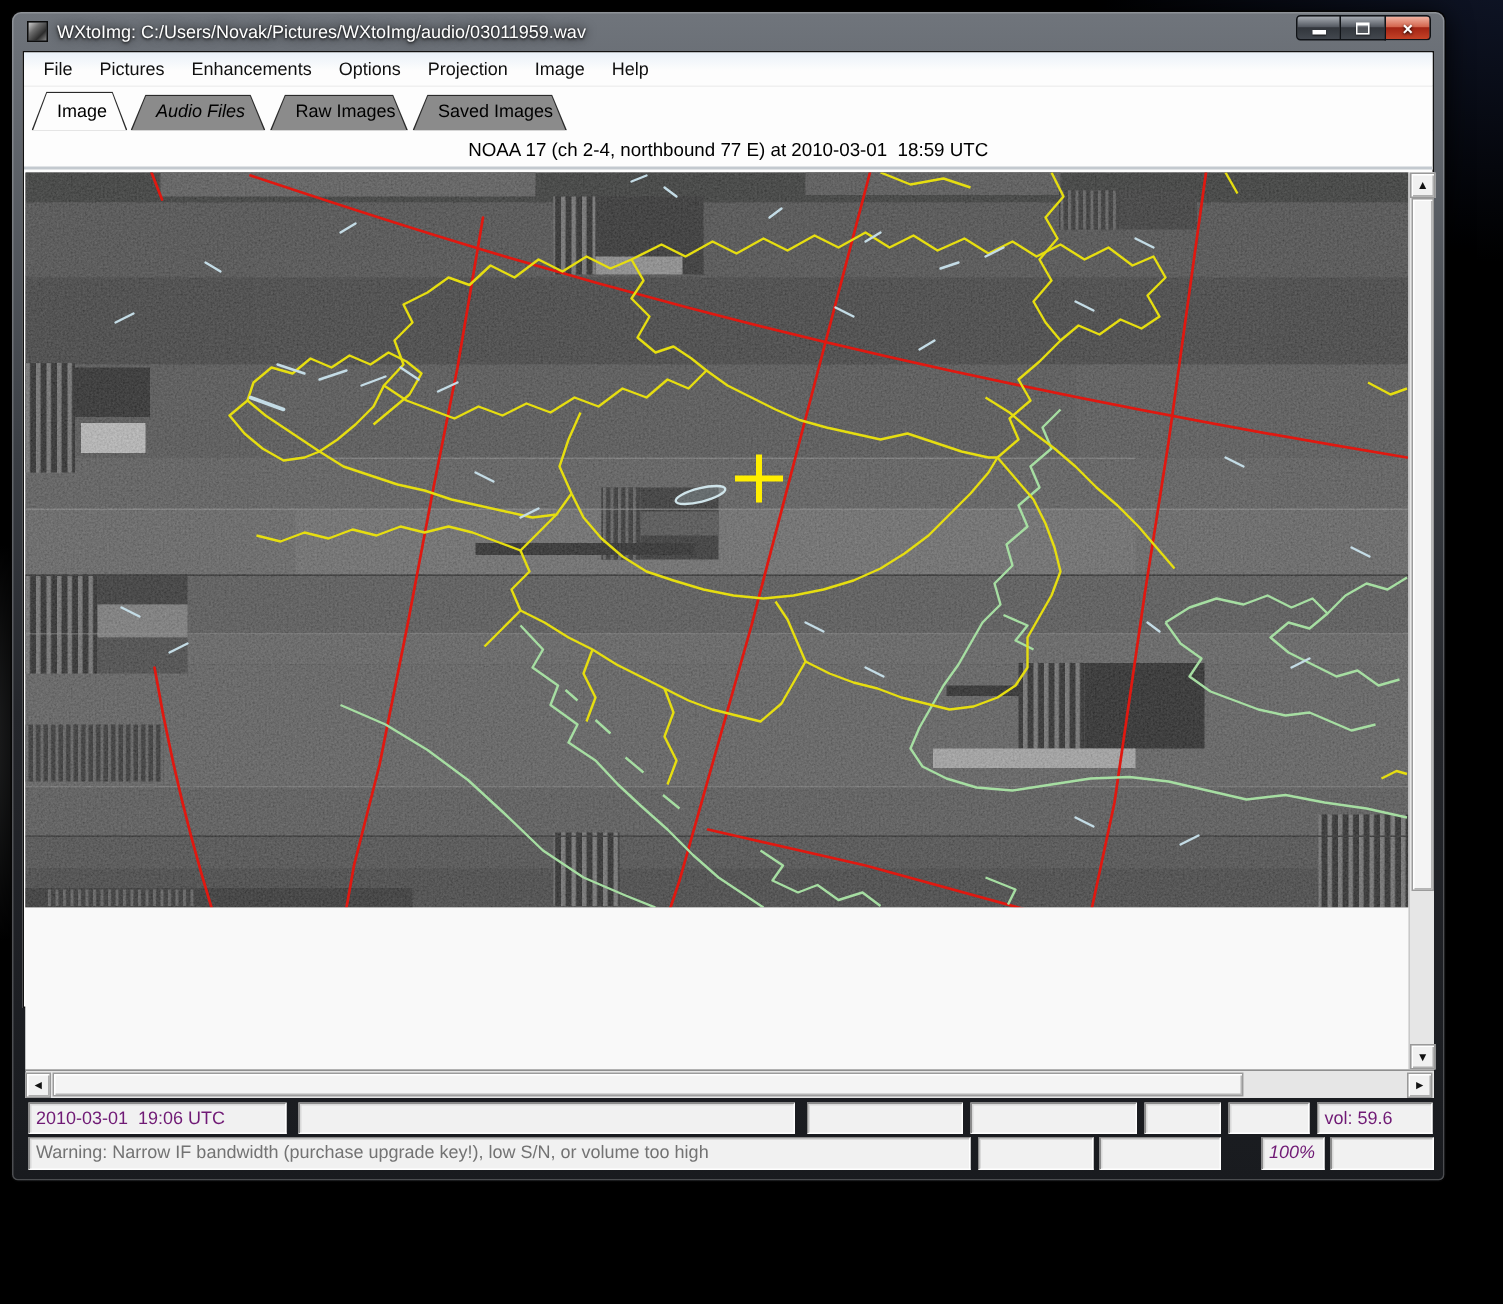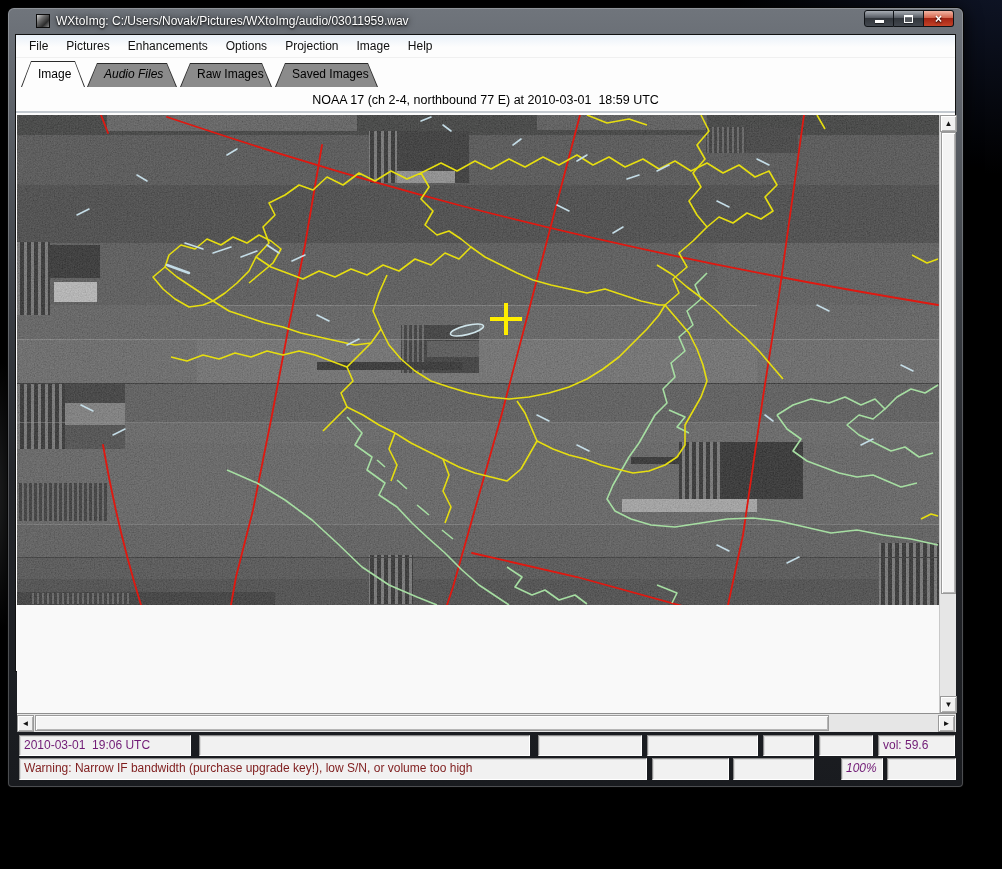--- a/index.html
+++ b/index.html
@@ -9,21 +9,21 @@
       radial-gradient(420px 300px at 101% -4%, rgba(30,42,78,.55), rgba(0,0,0,0) 70%),
       radial-gradient(300px 220px at -6% 57%, rgba(150,155,160,.28), rgba(0,0,0,0) 65%),
       #000; }
 
   
   #win { position:absolute; left:8px; top:8px; width:955px; height:779px;
          border-radius:6px 6px 4px 4px;
          background:linear-gradient(#70757c, #3a3e44 38%, #24262b 60%, #191b1f);
          box-shadow:0 0 0 1px #050505, inset 0 0 0 1px rgba(255,255,255,.22), 0 3px 18px rgba(0,0,0,.9); }
   #titlebar { position:absolute; left:0; top:0; right:0; height:26px; display:flex;
-              align-items:center; padding-left:28px; color:#fff; font-size:12px;
+              align-items:center; padding-left:10px; color:#fff; font-size:12px;
               text-shadow:0 0 7px rgba(0,0,0,.95), 0 1px 2px #000; cursor:default; }
   .appicon { width:14px; height:14px; margin-right:6px; border:1px solid #0c0c0c;
              background:linear-gradient(135deg,#cfcfcf 0%, #6d6d6d 35%, #2c2c2c 70%, #888 100%); }
   #winbtns { position:absolute; top:2px; right:9px; display:flex; }
   .wbtn { width:30px; height:17px; border:1px solid #101317; display:flex; align-items:center;
           justify-content:center; background:linear-gradient(#a8adb4, #565b63 45%, #32363c 50%, #42474e); }
   .wbtn + .wbtn { border-left:none; }
   .wbtn.min { border-radius:3px 0 0 3px; }
   .wbtn.cls { border-radius:0 3px 3px 0;
           background:linear-gradient(#f2b5a4, #d4664f 45%, #a32414 50%, #c44227); }
@@ -77,21 +77,21 @@
 
   
   .srow { position:absolute; left:1px; width:939px; }
   #row1 { top:700px; height:21px; }
   #row2 { top:723px; height:22px; }
   .sfield { position:absolute; top:0; height:21px; background:#f1f1f1; font-size:12px;
             color:#701a75; padding:2px 4px; white-space:pre; overflow:hidden;
             border:1px solid; border-color:#8b8b8b #ffffff #ffffff #8b8b8b;
             box-shadow:inset 1px 1px 0 #d9d9d9; }
   #row2 .sfield { height:22px; }
-  .warntext { color:#7f1d1d; }
+  .warntext { color:#737373; }
 
   
   #taskbar { position:absolute; left:0; top:837px; width:1002px; height:32px;
              background:linear-gradient(#3a3f46, #171a20 20%, #0b0d11 70%, #0e1015);
              border-top:1px solid #8d9297; display:flex; align-items:center;
              color:#f2f2f2;margin-top:47px; }
   #tray { display:flex; align-items:center; gap:15px; padding-right:10px; }
   #lang { font-size:12.5px; letter-spacing:.5px; }
   #chev { font-size:8px; color:#e8e8e8; }
   #clock { font-size:13px; margin-left:26px; }

